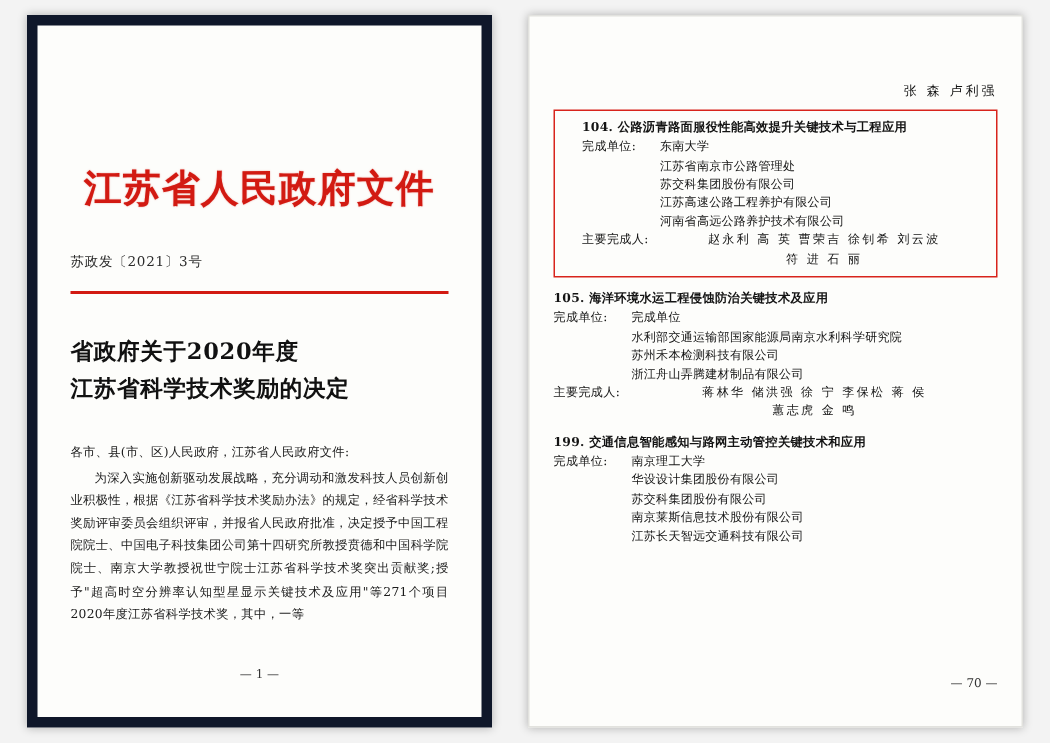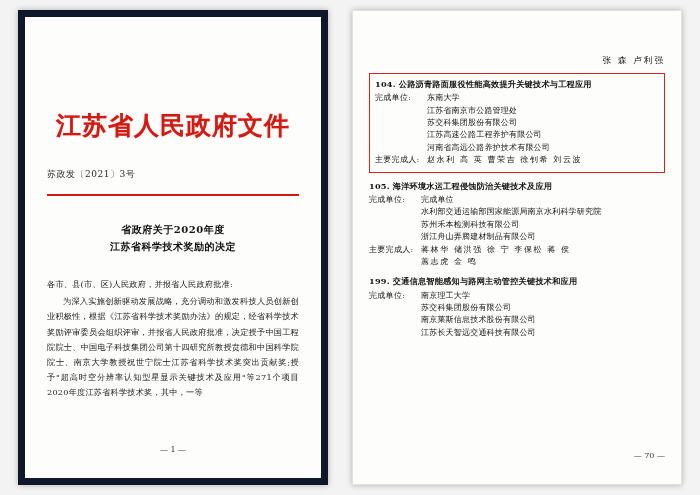--- a/index.html
+++ b/index.html
@@ -56,23 +56,22 @@
     margin-top: 26px;
     letter-spacing: 0.5px;
   }
   .red-rule {
     margin: 13px auto 0 auto;
     width: 100%;
     height: 2px;
     background: #d21a12;
   }
   .decision-title {
-    text-align: center;
-    font-family: "DejaVu Serif", serif;
-    font-size: 10px;
+    font-family: "DejaVu Serif", serif;
+    font-size: 15px;
     color: #111;
     font-weight: bold;
     margin-top: 26px;
     line-height: 1.65;
     letter-spacing: 0.5px;
   }
   .body-block {
     margin-top: 22px;
     font-family: "DejaVu Serif", serif;
     font-size: 8.2px;
@@ -120,21 +119,21 @@
     color: #141414;
   }
   .names-line {
     text-align: right;
     font-size: 8.6px;
     letter-spacing: 2px;
     margin-bottom: 6px;
   }
   .highlight-box {
     border: 1.6px solid #d8241c;
-    padding: 4px 5px 5px 5px;
+    padding: 4px 5px 5px 18px;
     margin-bottom: 7px;
   }
   .entry {
     margin-bottom: 7px;
   }
   .entry-title {
     font-size: 8.2px;
     font-weight: bold;
     line-height: 1.5;
     letter-spacing: 0.2px;
@@ -155,20 +154,21 @@
   .row-values {
     flex: 1 1 auto;
     font-size: 8px;
   }
   .row-values div {
     white-space: nowrap;
     letter-spacing: 0.2px;
   }
   .persons div {
     letter-spacing: 1.6px;
+    text-align: center;
   }
   .pad-left {
     padding-left: 4px;
   }
   .page-num-r {
     position: absolute;
     bottom: 6px;
     left: 0;
     right: 0;
     text-align: right;
@@ -184,21 +184,21 @@
   <div class="page-left">
     <div class="inner">
       <div class="doc-title">江苏省人民政府文件</div>
       <div class="doc-number">苏政发〔2021〕3号</div>
       <div class="red-rule"></div>
       <div class="decision-title">
         <div>省政府关于2020年度</div>
         <div>江苏省科学技术奖励的决定</div>
       </div>
       <div class="body-block">
-        <p>各市、县(市、区)人民政府，并报省人民政府批准:</p>
+        <p>各市、县(市、区)人民政府，江苏省人民政府文件:</p>
         <p class="indent">为深入实施创新驱动发展战略，充分调动和激发科技人员创新创业积极性，根据《江苏省科学技术奖励办法》的规定，经省科学技术奖励评审委员会组织评审，并报省人民政府批准，决定授予中国工程院院士、中国电子科技集团公司第十四研究所教授贲德和中国科学院院士、南京大学教授祝世宁院士江苏省科学技术奖突出贡献奖;授予"超高时空分辨率认知型星显示关键技术及应用"等271个项目2020年度江苏省科学技术奖，其中，一等</p>
       </div>
       <div class="page-num">— 1 —</div>
     </div>
   </div>
 
   <div class="page-right">
     <div class="inner">
 
       <div class="names-line">张 森    卢利强</div>
@@ -213,20 +213,21 @@
               <div>江苏省南京市公路管理处</div>
               <div>苏交科集团股份有限公司</div>
               <div>江苏高速公路工程养护有限公司</div>
               <div>河南省高远公路养护技术有限公司</div>
             </div>
           </div>
           <div class="row">
             <div class="row-label">主要完成人:</div>
             <div class="row-values persons pad-left">
               <div>赵永利  高  英  曹荣吉  徐钊希  刘云波</div>
+              <div>符  进  石  丽</div>
             </div>
           </div>
         </div>
       </div>
 
       <div class="entry">
         <div class="entry-title">105. 海洋环境水运工程侵蚀防治关键技术及应用</div>
         <div class="row">
           <div class="row-label">完成单位:</div>
           <div class="row-values pad-left">
@@ -244,20 +245,21 @@
           </div>
         </div>
       </div>
 
       <div class="entry">
         <div class="entry-title">199. 交通信息智能感知与路网主动管控关键技术和应用</div>
         <div class="row">
           <div class="row-label">完成单位:</div>
           <div class="row-values pad-left">
             <div>南京理工大学</div>
+            <div>华设设计集团股份有限公司</div>
             <div>苏交科集团股份有限公司</div>
             <div>南京莱斯信息技术股份有限公司</div>
             <div>江苏长天智远交通科技有限公司</div>
           </div>
         </div>
       </div>
 
       <div class="page-num-r">— 70 —</div>
     </div>
   </div>

